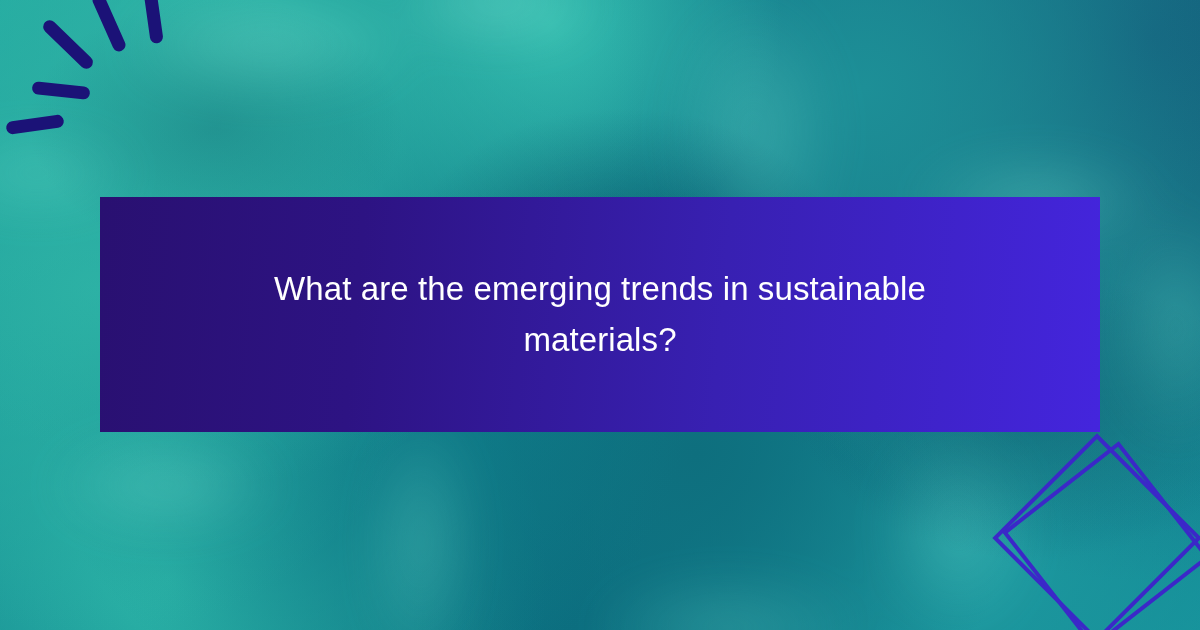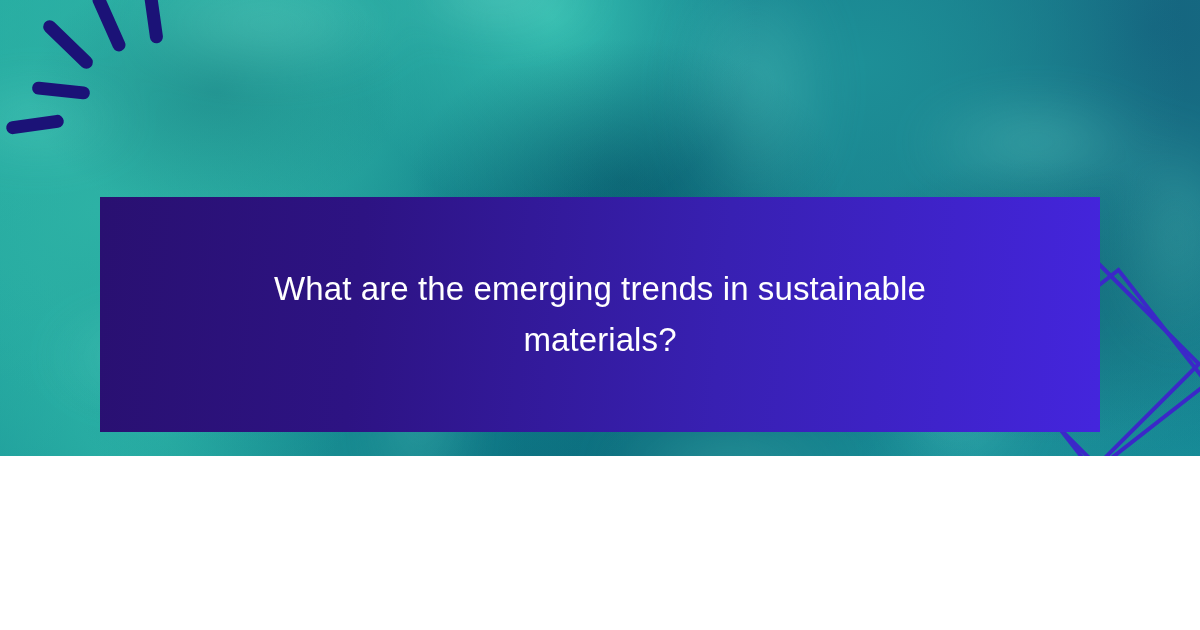--- a/index.html
+++ b/index.html
@@ -3,21 +3,21 @@
 <meta charset="utf-8">
 <style>
   html, body {
     margin: 0;
     padding: 0;
     background: #ffffff;
   }
   #canvas {
     position: relative;
     width: 1200px;
-    height: 456px;
+    height: 630px;
     overflow: hidden;
     font-family: "Liberation Sans", sans-serif;
     background: #0d7f8c;
   }
 
   
   .bg-base {
     position: absolute;
     inset: 0;
     background:

